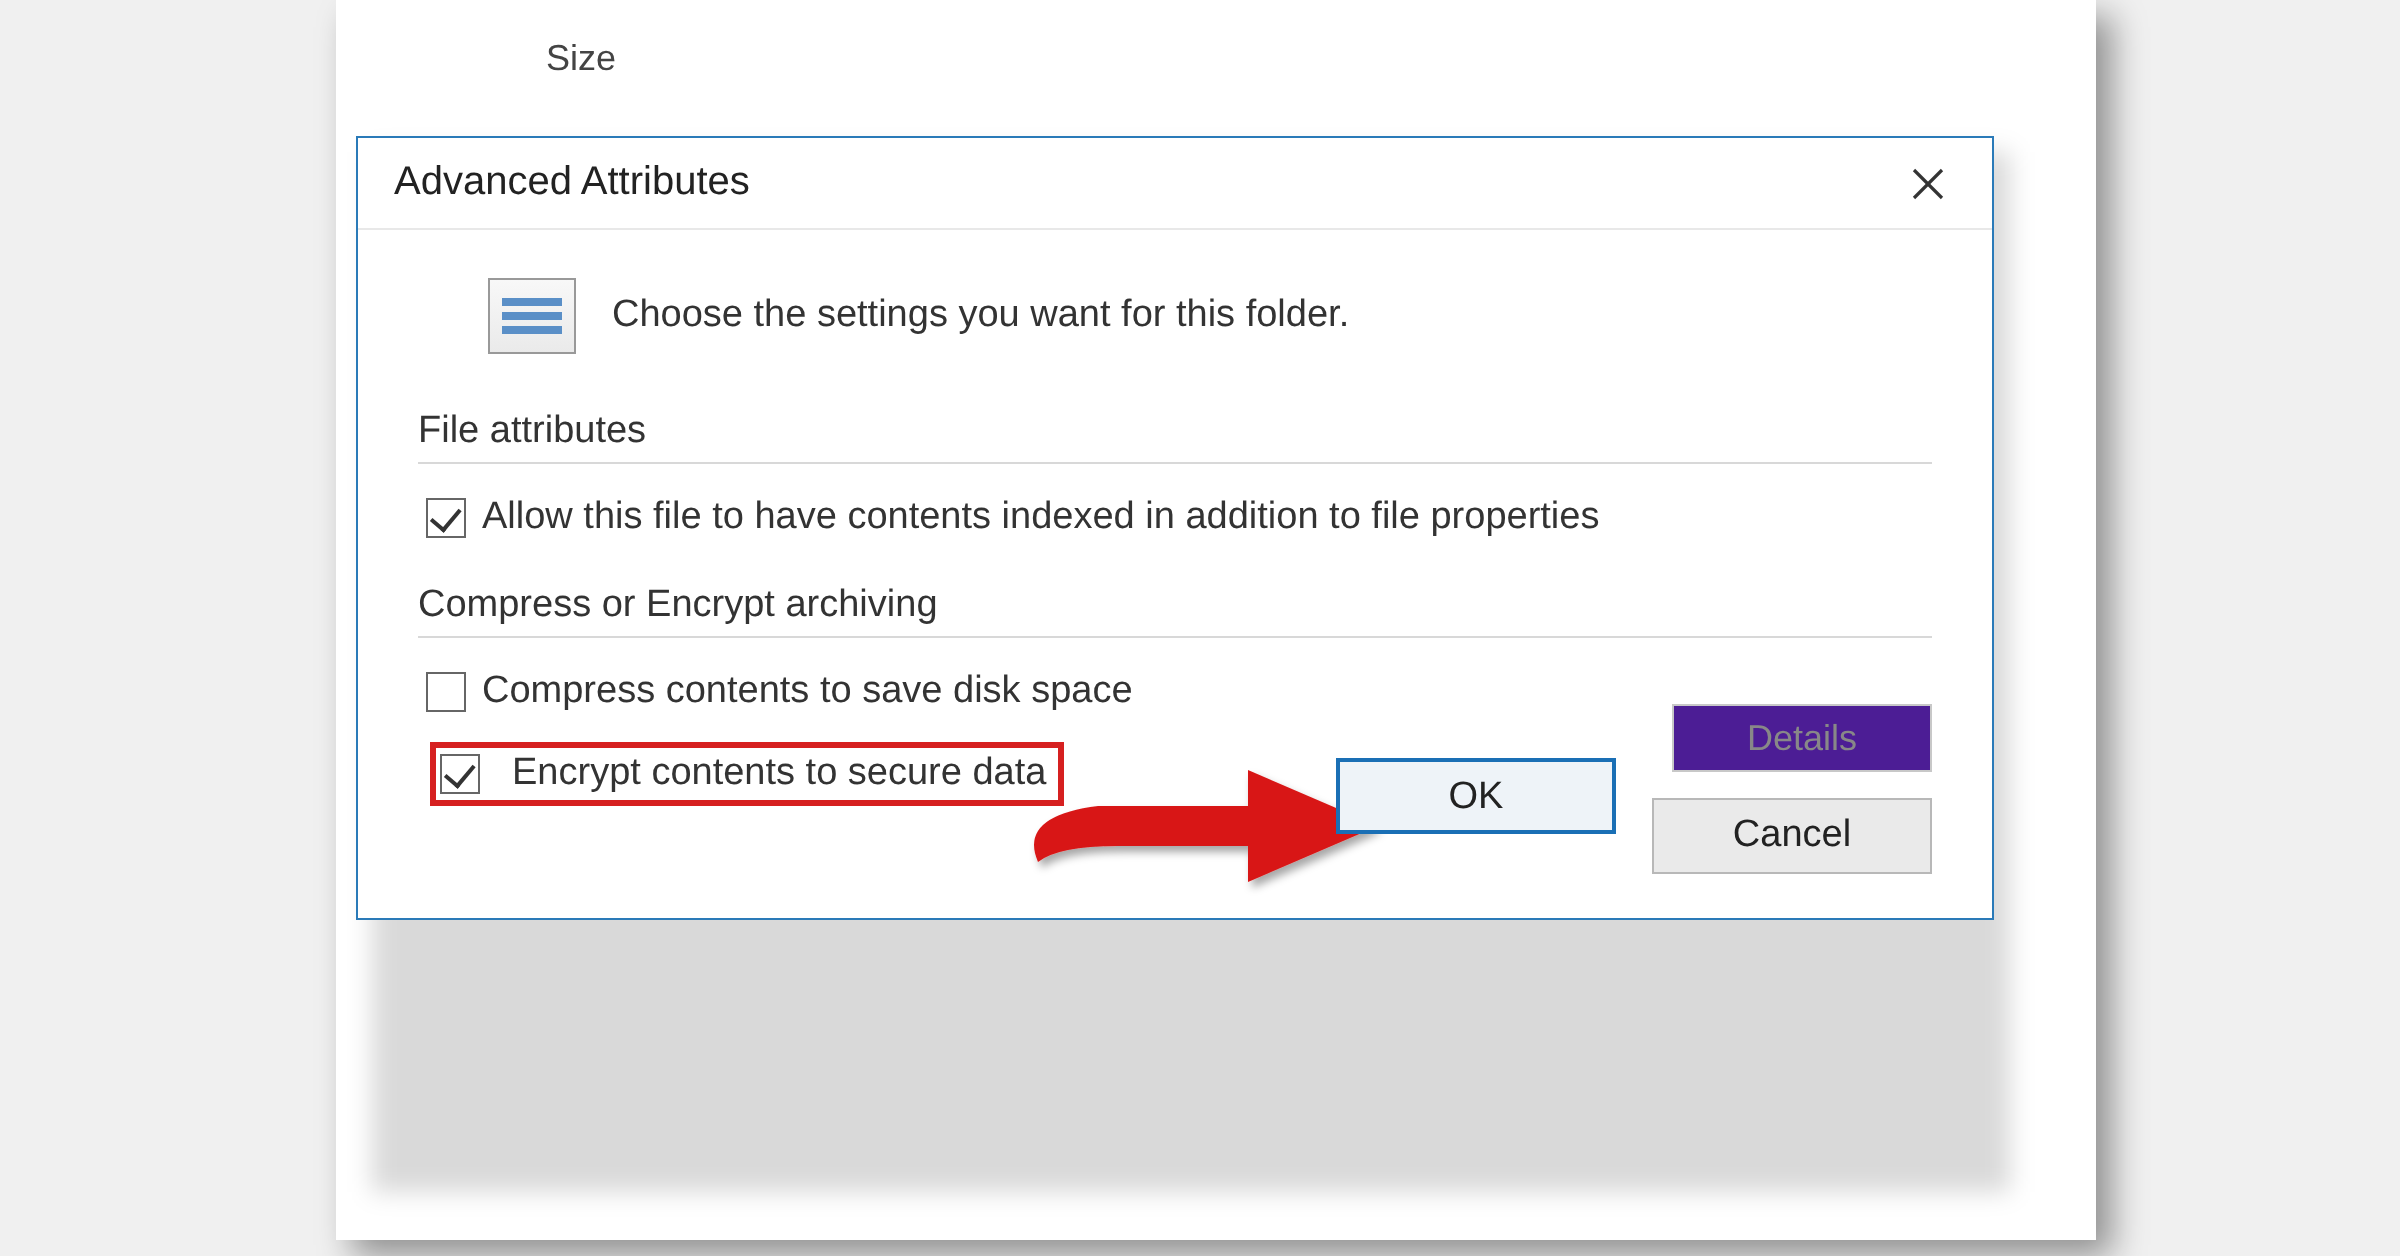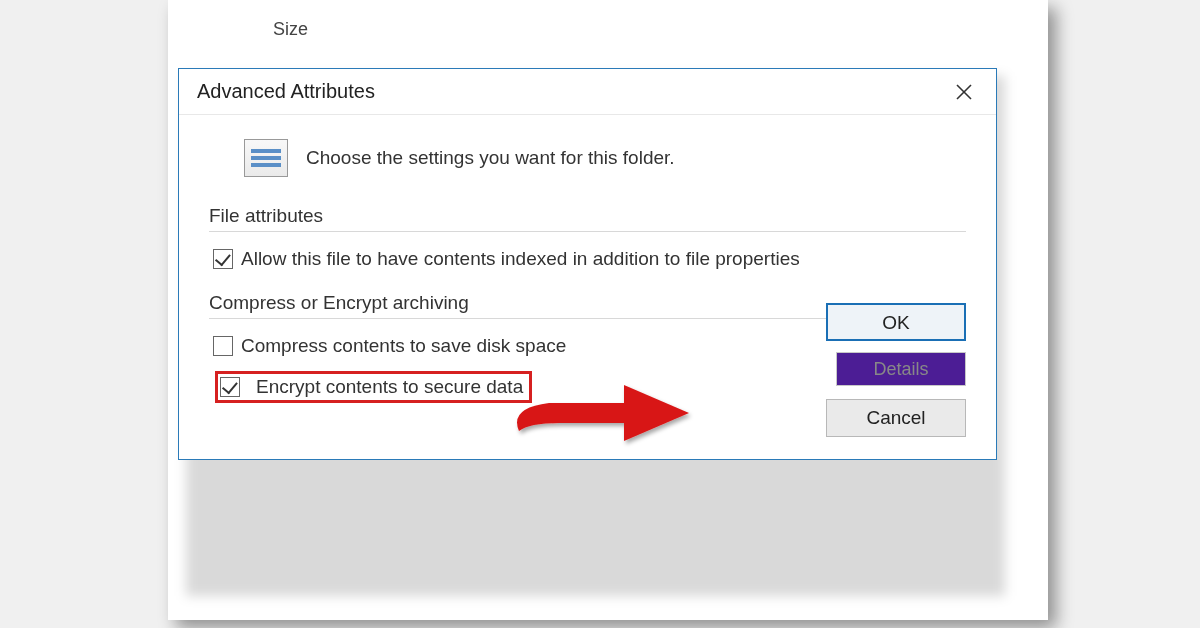--- a/index.html
+++ b/index.html
@@ -172,21 +172,20 @@
       text-align: center;
       line-height: 32px;
     }
     .button-row {
       position: absolute;
       bottom: 22px;
       right: 30px;
       display: flex;
       gap: 18px;
       align-items: center;
-      flex-direction: column;
     }
     .btn {
       width: 140px;
       height: 38px;
       font-size: 19px;
       text-align: center;
       line-height: 36px;
       cursor: pointer;
     }
     .btn-ok {

